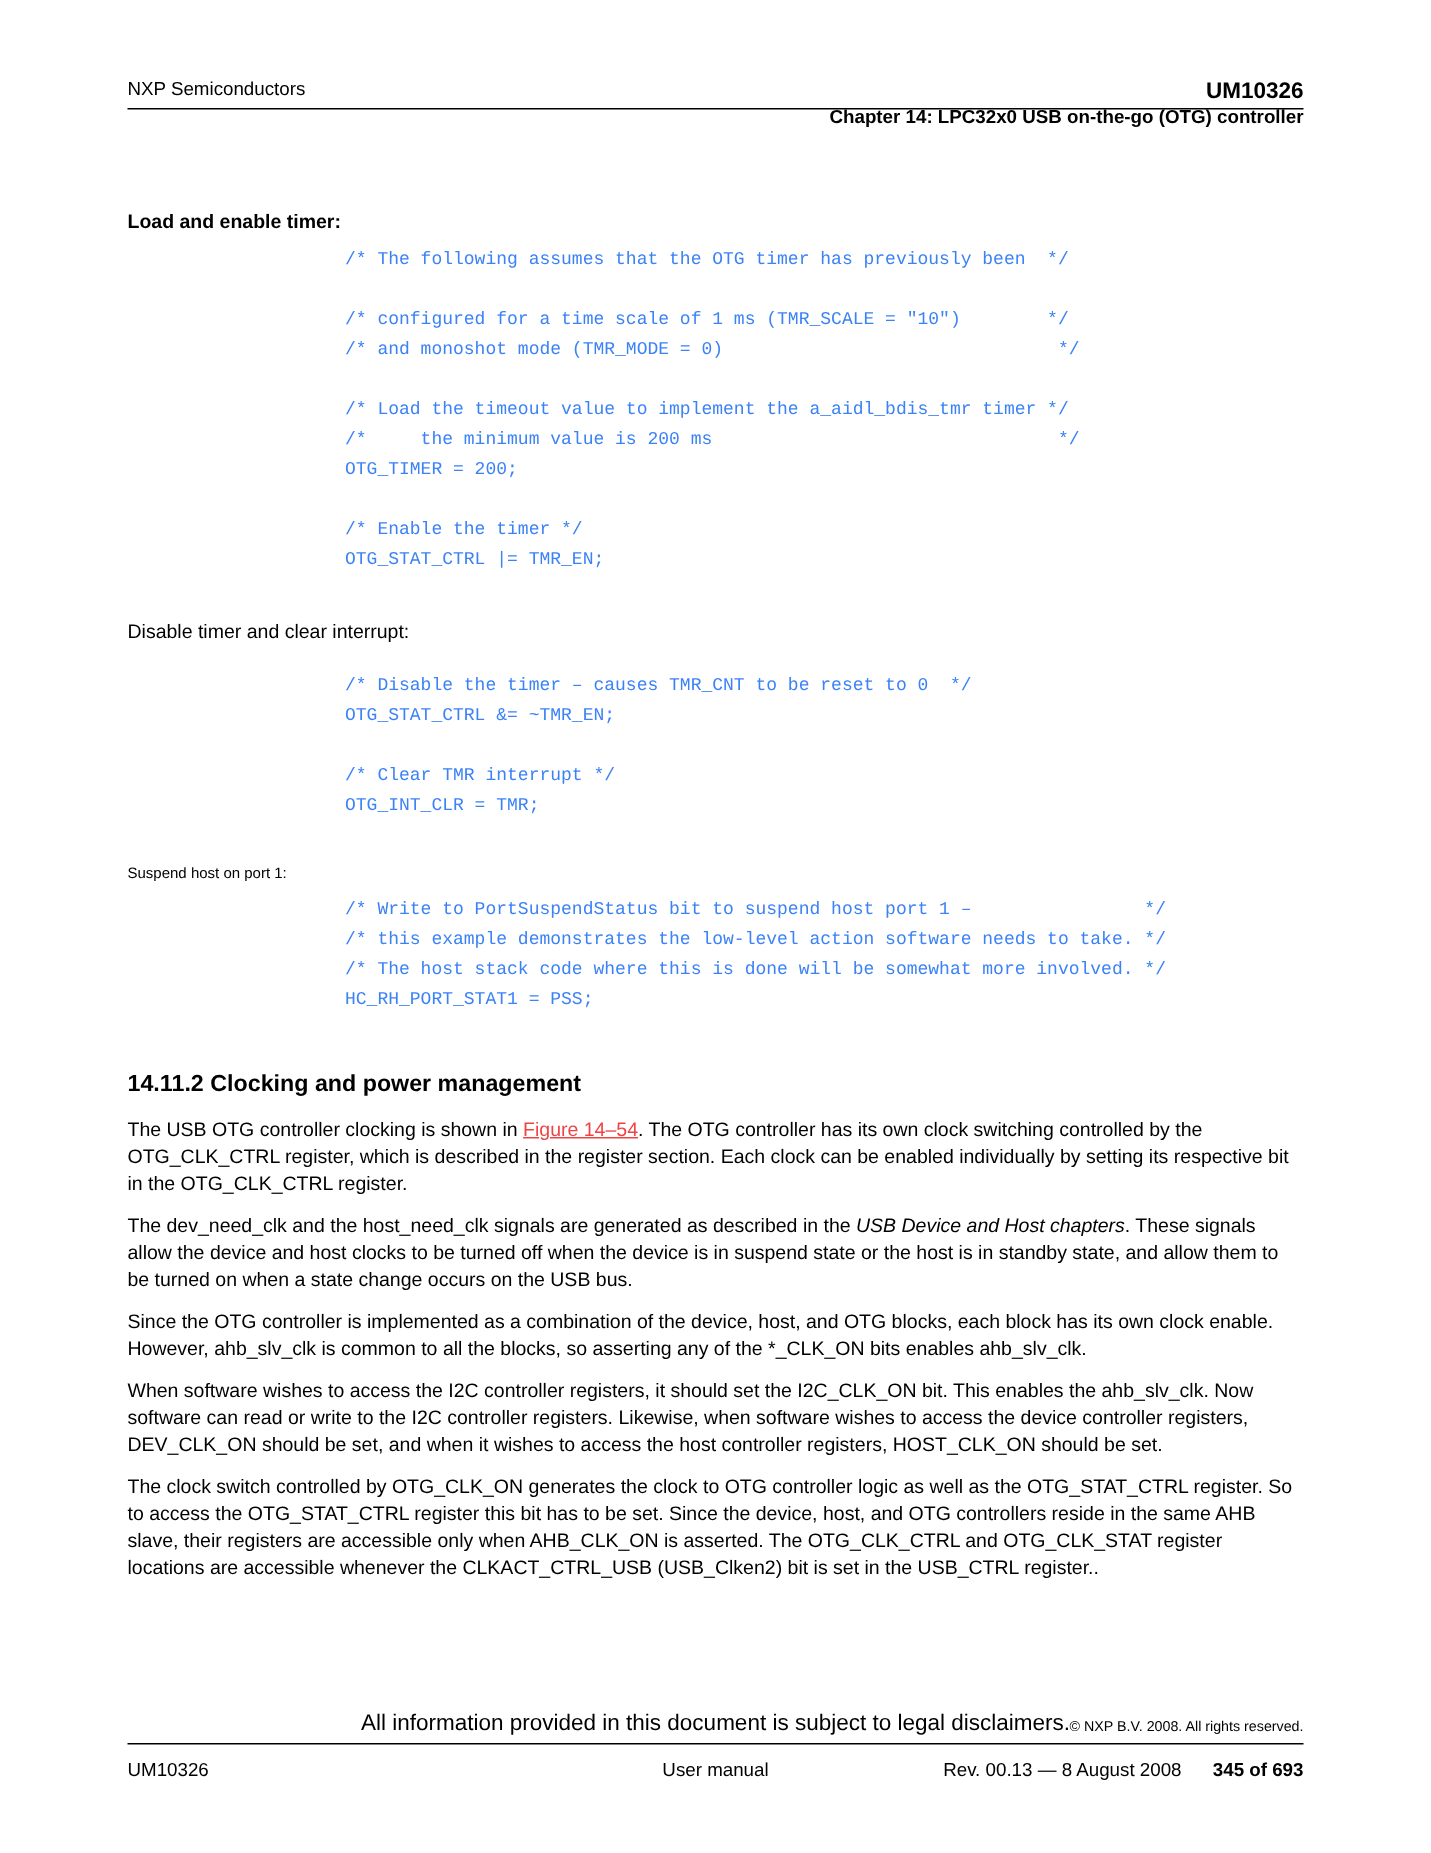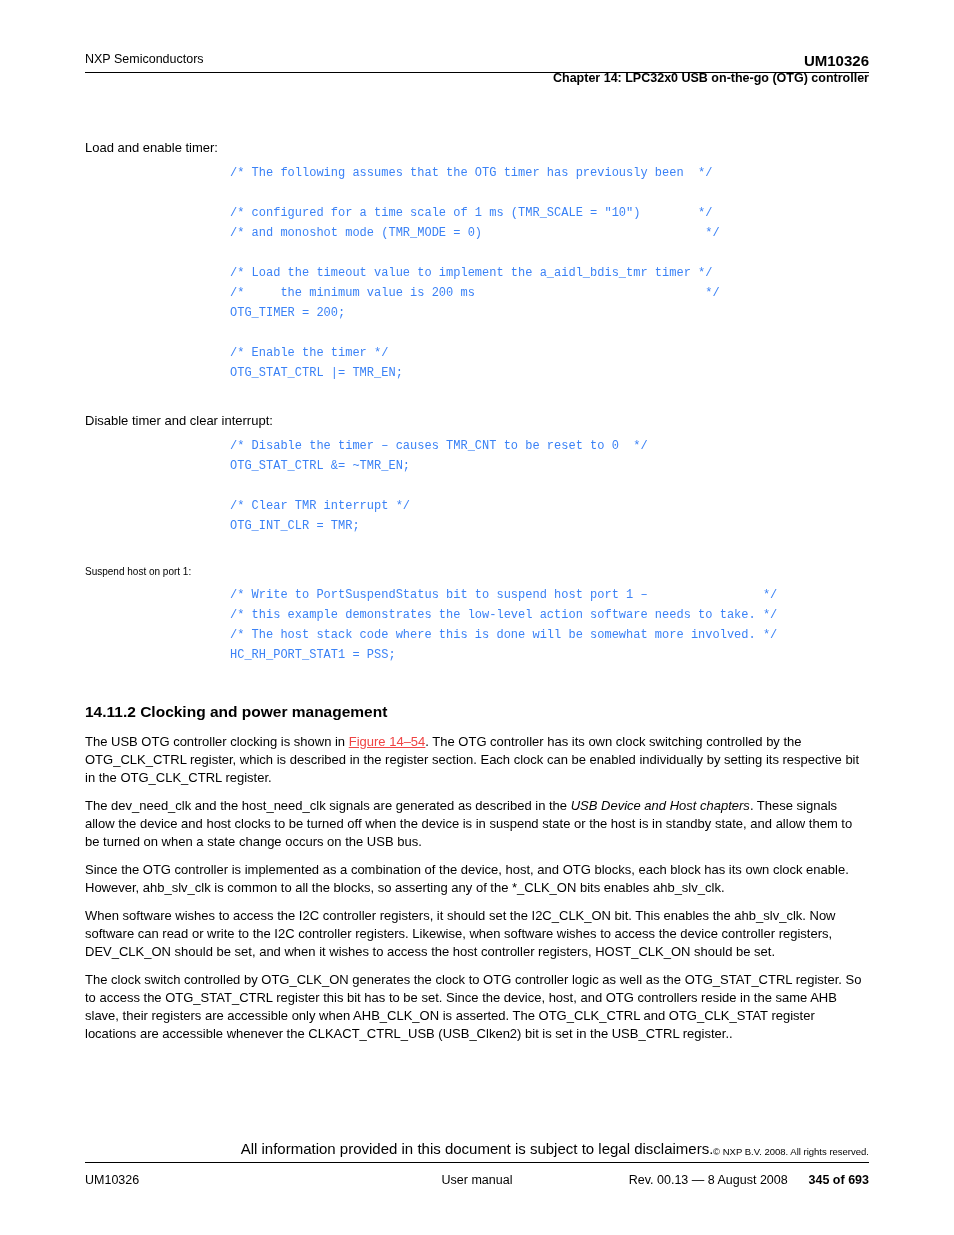--- a/index.html
+++ b/index.html
@@ -43,36 +43,36 @@
     font-weight: bold;
   }
   .content {
     position: absolute;
     top: 140px;
     left: 85px;
     right: 85px;
   }
   .sect-label {
     font-size: 13px;
-    font-weight: normal;
+    font-weight: bold;
     margin-bottom: 8px;
   }
   pre.code {
     font-family: "Courier New", Courier, monospace;
     font-size: 12px;
     line-height: 20px;
     white-space: pre;
     margin: 0 0 0 145px;
     padding: 0;
     color: #3b82f6;
   }
   .sect2-label {
     font-size: 13px;
     margin-top: 30px;
-    margin-bottom: 8px;
+    margin-bottom: 19px;
   }
   .sect3-label {
     font-size: 10px;
     margin-top: 30px;
     margin-bottom: 8px;
   }
   .h2 {
     font-size: 15.5px;
     font-weight: bold;
     margin-top: 38px;

